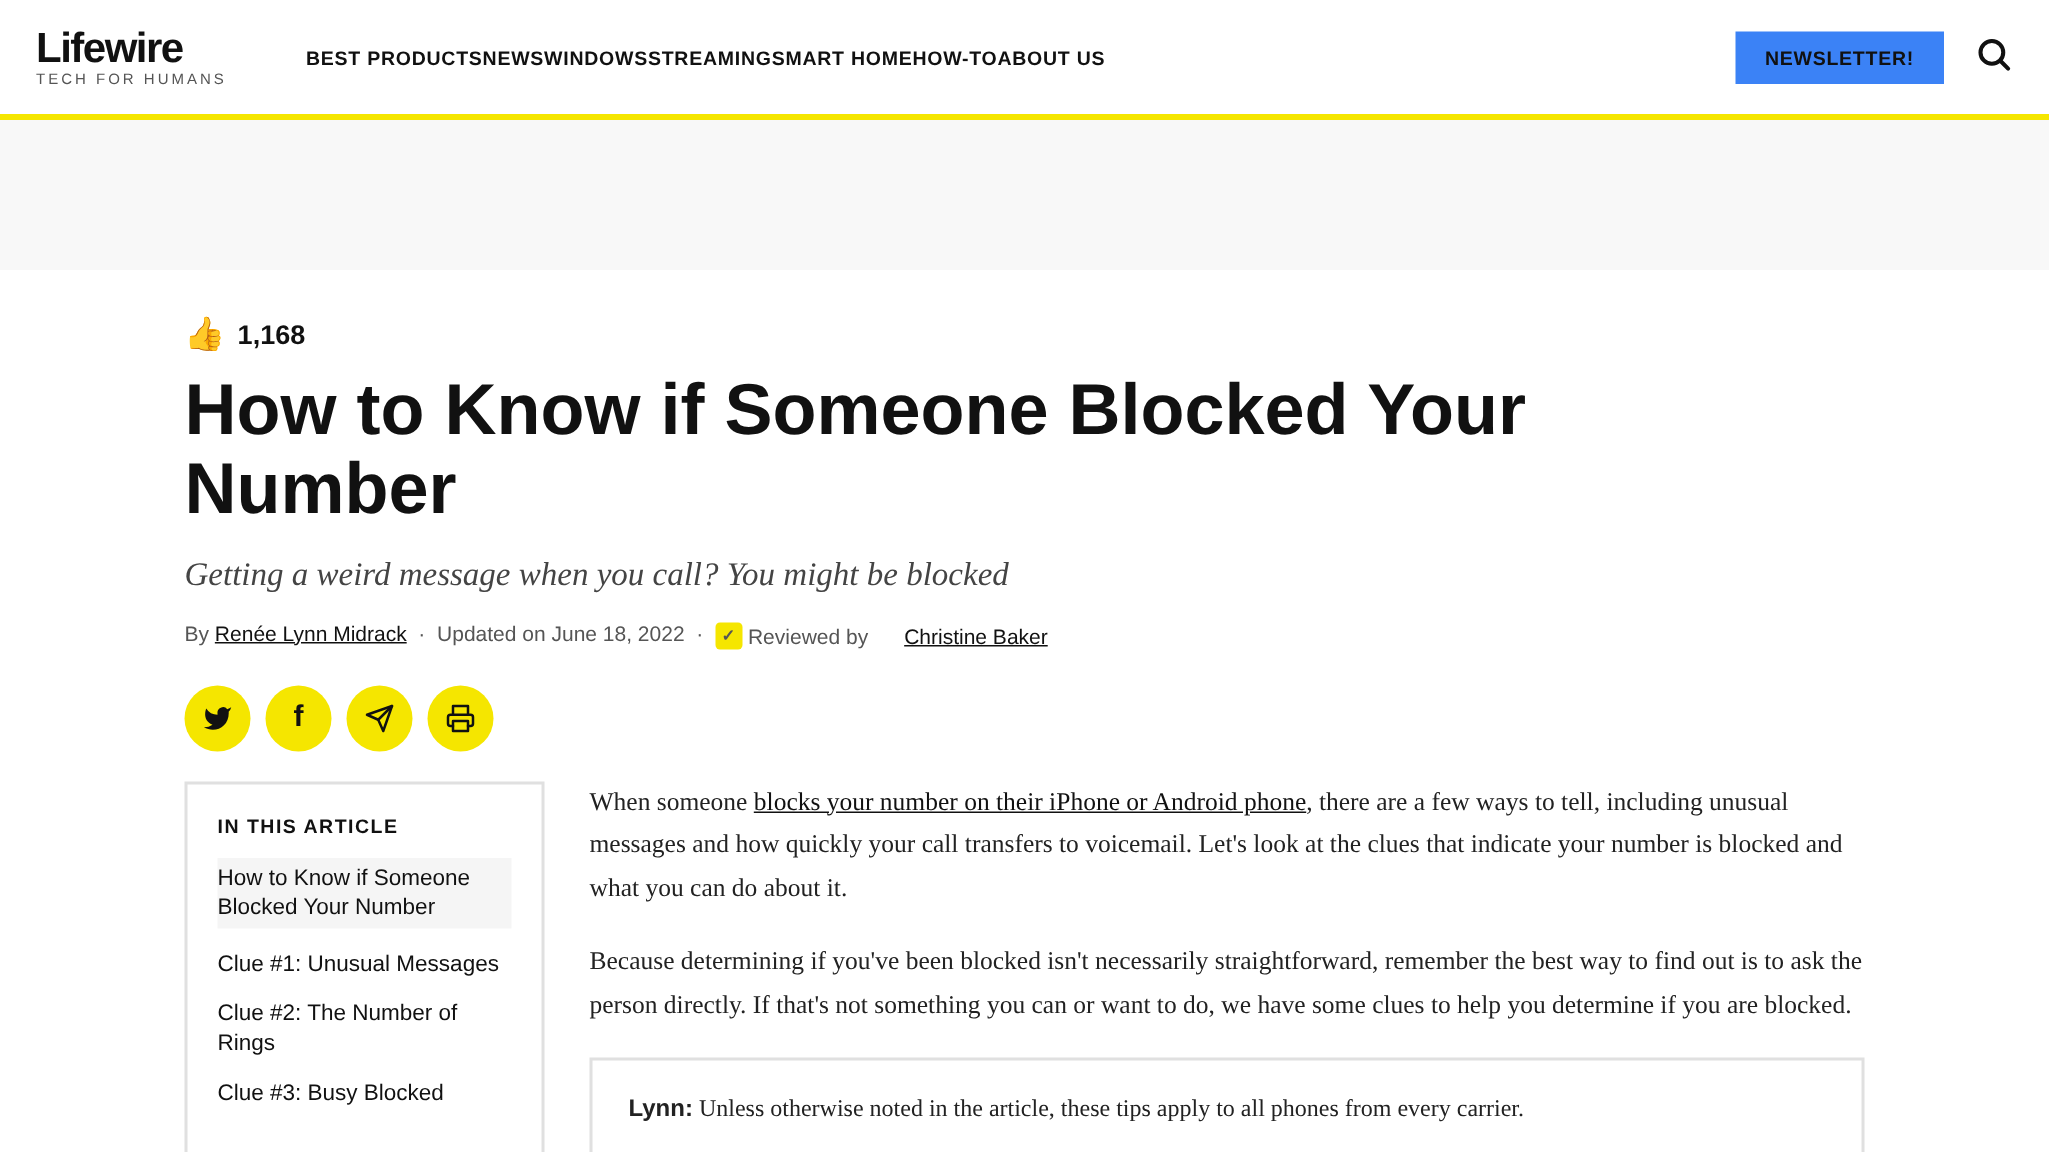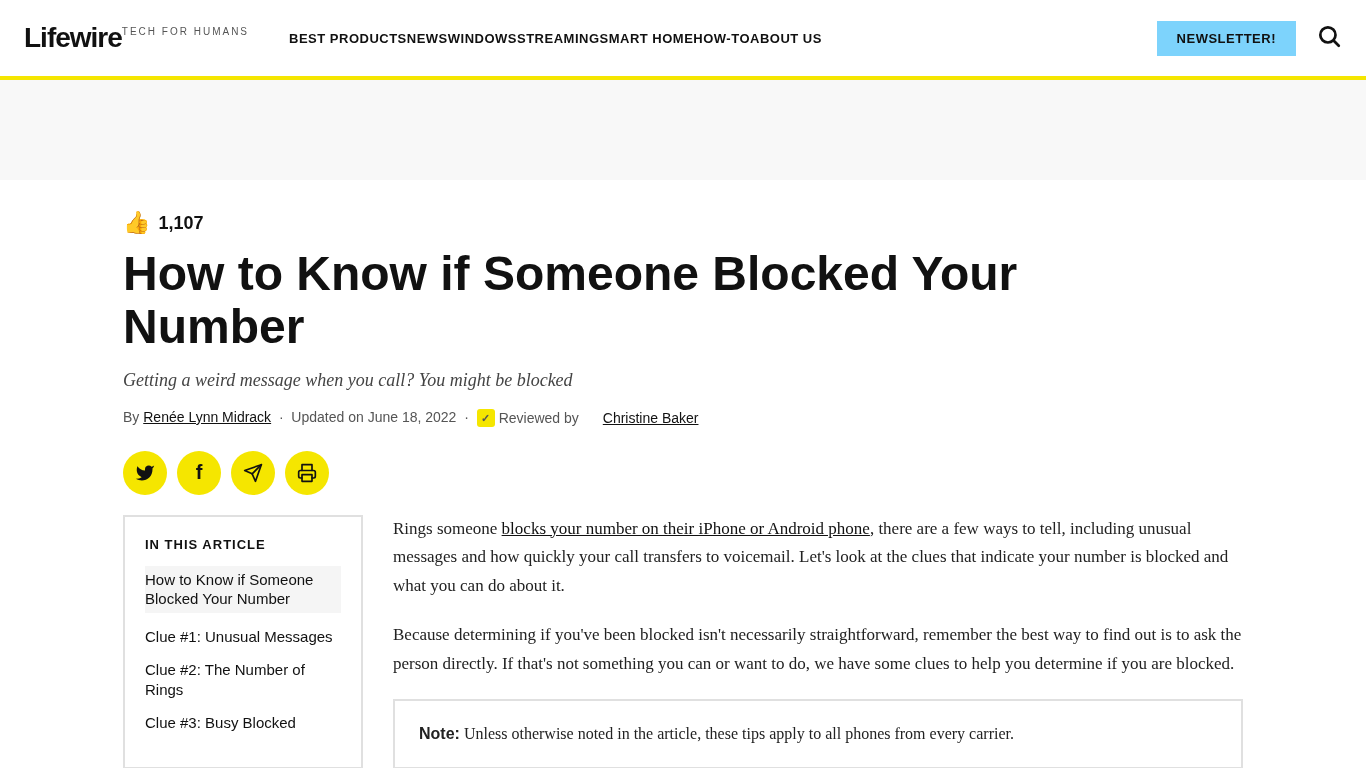--- a/index.html
+++ b/index.html
@@ -1,42 +1,42 @@
 <!DOCTYPE html>
 <html><head>
   <meta charset="utf-8">
   <style>
     * { margin: 0; padding: 0; box-sizing: border-box; }
     body { font-family: 'Georgia', 'Times New Roman', serif; background: #fff; color: #222; font-size: 16px; }
     
     
     .header { display: flex; align-items: center; padding: 0 24px; height: 80px; border-bottom: 4px solid #f5e600; background: #fff; position: relative; }
-    .logo-area { display: flex; flex-direction: row; margin-right: 40px; min-width: 140px; text-align: center; }
+    .logo-area { display: flex; flex-direction: column; margin-right: 40px; min-width: 140px; }
     .logo-text { font-size: 28px; font-weight: 900; letter-spacing: -1px; color: #111; font-family: Arial, sans-serif; line-height: 1; }
     .logo-tagline { font-size: 10px; letter-spacing: 2px; color: #555; font-family: Arial, sans-serif; text-transform: uppercase; margin-top: 2px; }
     .nav { display: flex; align-items: center; flex: 1; }
     .nav-item { font-size: 13px; font-weight: 700; letter-spacing: 0.5px; color: #111; text-decoration: none; font-family: Arial, sans-serif; text-transform: uppercase; cursor: pointer; }
-    .newsletter-btn { background: #7dd3fc; color: #111; font-weight: 900; font-size: 13px; padding: 10px 20px; border: none; cursor: pointer; letter-spacing: 0.5px; font-family: Arial, sans-serif; text-transform: uppercase; margin-left: 20px; }
+    .newsletter-btn { background: #3b82f6; color: #111; font-weight: 900; font-size: 13px; padding: 10px 20px; border: none; cursor: pointer; letter-spacing: 0.5px; font-family: Arial, sans-serif; text-transform: uppercase; margin-left: 20px; }
     .search-icon-area { margin-left: 20px; cursor: pointer; }
     
     
     .ad-area { height: 100px; background: #f8f8f8; display: flex; align-items: center; justify-content: center; }
     
     
     .breadcrumb { display: flex; align-items: center; gap: 6px; margin-bottom: 16px; }
     .breadcrumb-item { font-size: 12px; font-weight: 700; color: #d4a017; text-transform: uppercase; letter-spacing: 0.5px; font-family: Arial, sans-serif; cursor: pointer; text-decoration: none; }
     .breadcrumb-sep { font-size: 12px; color: #555; font-family: Arial, sans-serif; }
     
     
     .main-container { max-width: 1200px; margin: 0 auto; padding: 30px 40px; }
     
     
     .article-meta-row { display: flex; justify-content: space-between; align-items: flex-start; margin-bottom: 12px; }
     .article-title { font-size: 48px; font-weight: 900; line-height: 1.1; color: #111; font-family: Arial, sans-serif; margin-bottom: 16px; max-width: 900px; }
-    .article-subtitle { font-size: 18px; color: #444; margin-bottom: 18px; font-style: italic; font-family: Georgia, serif; }
+    .article-subtitle { font-size: 22px; color: #444; margin-bottom: 18px; font-style: italic; font-family: Georgia, serif; }
     .article-byline { font-size: 14px; color: #555; margin-bottom: 24px; font-family: Arial, sans-serif; }
     .article-byline a { color: #111; }
     .like-count { display: flex; align-items: center; gap: 8px; font-size: 18px; font-weight: 700; font-family: Arial, sans-serif; color: #111; }
     
     
     .social-icons { display: flex; gap: 10px; margin-bottom: 20px; }
     .social-btn { width: 44px; height: 44px; border-radius: 50%; background: #f5e600; border: none; cursor: pointer; display: flex; align-items: center; justify-content: center; font-size: 18px; color: #111; }
     
     
     .content-layout { display: flex; gap: 30px; }
@@ -89,21 +89,21 @@
   </div>
 </header>
 
 <div class="ad-area"></div>
 
 <div class="main-container">
 
   <div class="article-meta-row">
     <div class="like-count">
       <span style="font-size:22px;">👍</span>
-      <span>1,107</span>
+      <span>1,168</span>
     </div>
   </div>
 
   <h1 class="article-title">How to Know if Someone Blocked Your Number</h1>
   <p class="article-subtitle">Getting a weird message when you call? You might be blocked</p>
 
   <div class="article-byline">
     <span>By</span>
     <a style="color:#111; text-decoration: underline;">Renée Lynn Midrack</a>
     &nbsp;·&nbsp;
@@ -147,24 +147,24 @@
         <div class="toc-title">IN THIS ARTICLE</div>
         <div class="toc-item active">How to Know if Someone Blocked Your Number</div>
         <div class="toc-item">Clue #1: Unusual Messages</div>
         <div class="toc-item">Clue #2: The Number of Rings</div>
         <div class="toc-item">Clue #3: Busy Blocked</div>
       </div>
     </aside>
 
     <main class="main-content">
       <p class="article-para">
-        <span>Rings someone </span><a style="color:#111; text-decoration:underline;">blocks your number on their iPhone or Android phone</a><span>, there are a few ways to tell, including unusual messages and how quickly your call transfers to voicemail. Let's look at the clues that indicate your number is blocked and what you can do about it.</span>
+        <span>When someone </span><a style="color:#111; text-decoration:underline;">blocks your number on their iPhone or Android phone</a><span>, there are a few ways to tell, including unusual messages and how quickly your call transfers to voicemail. Let's look at the clues that indicate your number is blocked and what you can do about it.</span>
       </p>
       <p class="article-para">Because determining if you've been blocked isn't necessarily straightforward, remember the best way to find out is to ask the person directly. If that's not something you can or want to do, we have some clues to help you determine if you are blocked.</p>
 
       <div class="note-box">
-        <strong>Note:</strong>
+        <strong>Lynn:</strong>
         <span>Unless otherwise noted in the article, these tips apply to all phones from every carrier.</span>
       </div>
     </main>
 
   </div>
 </div>
 
 </body></html>

